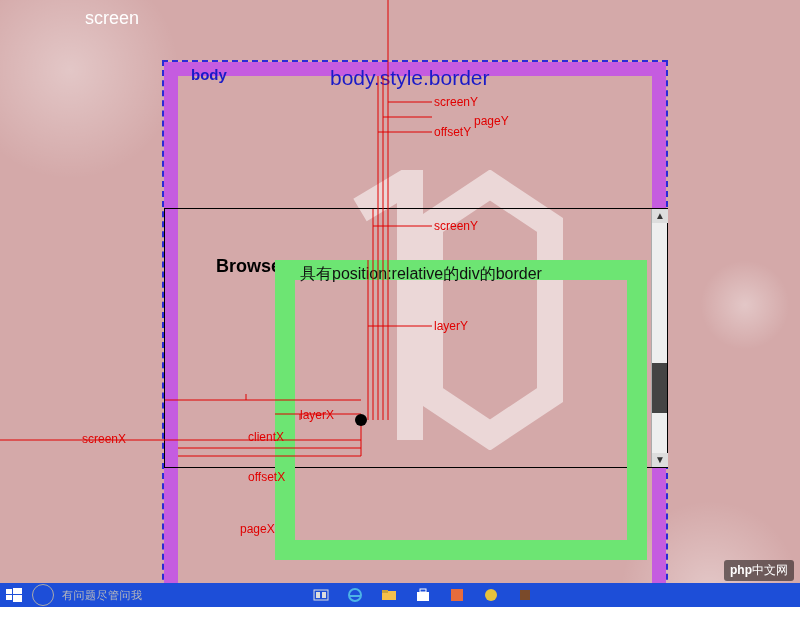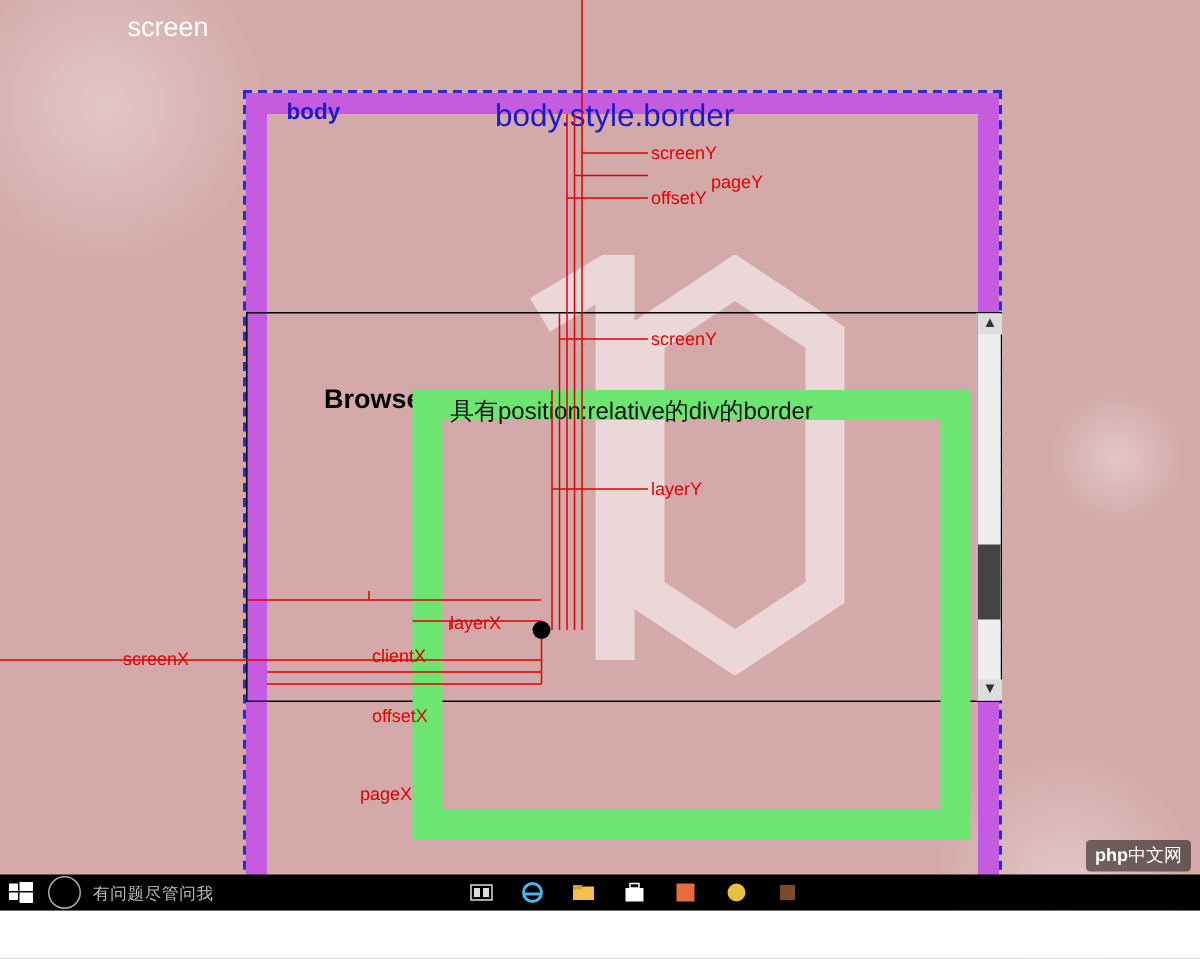--- a/index.html
+++ b/index.html
@@ -48,21 +48,21 @@
   }
   .green-box-label {
     position:absolute; left:300px; top:264px; font-size:16px; color:#111;
     background:transparent;
   }
   .dot { position:absolute; width:12px; height:12px; background:#000; border-radius:50%; left:355px; top:414px; }
   svg.lines { position:absolute; left:0; top:0; width:800px; height:615px; pointer-events:none; }
   .red-label { position:absolute; color:#e00000; font-size:12px; white-space:nowrap; }
 
   
-  .taskbar { position:absolute; left:0; bottom:0; width:800px; height:24px; background:#000000; color:#ddd; display:flex; align-items:center;}
+  .taskbar { position:absolute; left:0; bottom:0; width:800px; height:24px; background:#1d4ed8; color:#ddd; display:flex; align-items:center;}
   .taskbar .start { width:28px; height:24px; display:flex; align-items:center; justify-content:center;}
   .taskbar .start svg{ width:14px; height:14px;}
   .taskbar .cortana { width:22px; height:22px; border:1.5px solid #aaa; border-radius:50%; margin-left:4px;}
   .taskbar .hint { font-size:11px; color:#bbb; margin-left:8px; letter-spacing:.5px;}
   .taskbar .tray-icons { margin-left:auto; display:flex; gap:18px; padding:0 6px; align-items:center; height:100%;}
   .taskbar .tb-icon { display:flex; align-items:center; justify-content:center; height:100%;}
   .taskbar .tb-icon svg{ width:16px; height:16px; }
   .left-icons { display:flex; gap:18px; margin-left:170px; align-items:center;}
   .watermark-logo {
     position:absolute; right:6px; bottom:26px; background:rgba(0,0,0,0.5); color:#fff;

